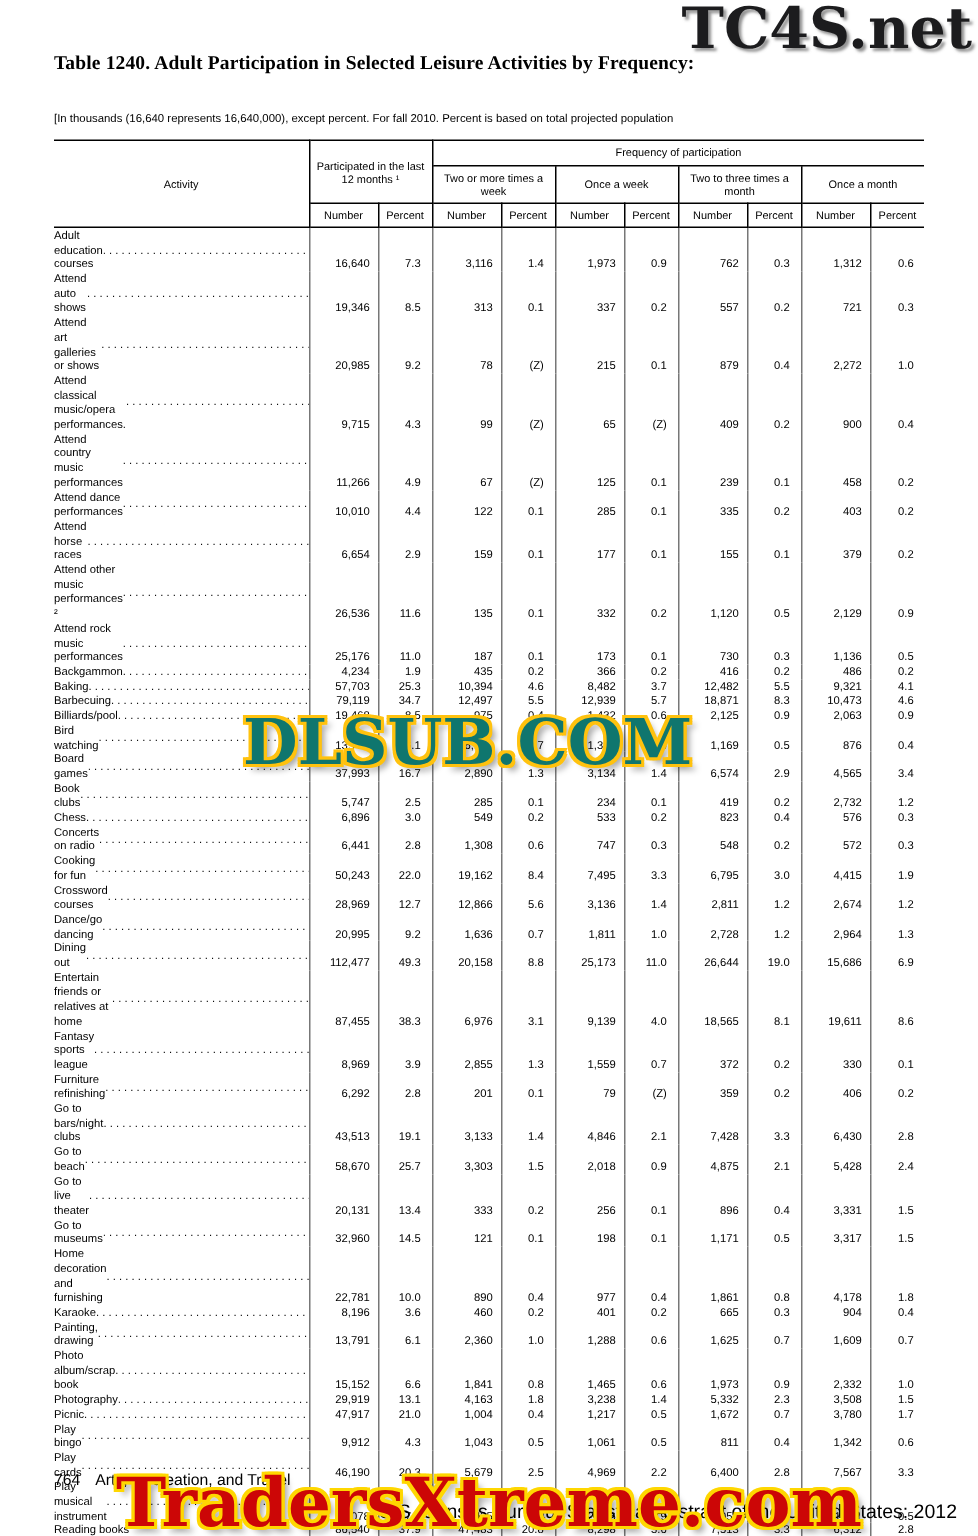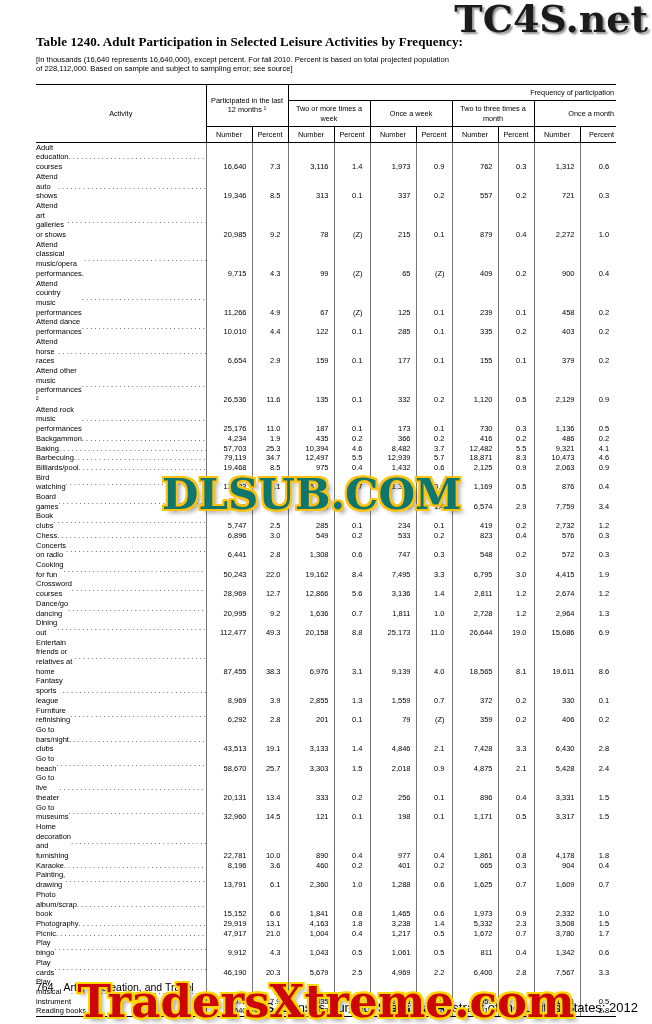--- a/index.html
+++ b/index.html
@@ -14,35 +14,35 @@
   .page { position: absolute; inset: 0; padding: 34px 36px 0 36px; }
 
   
   .tbl-title {
     font-family: "Liberation Serif", serif;
     font-weight: bold;
     font-size: 13px;
     line-height: 1.2;
     letter-spacing: 0.1px;
   }
-  .note { font-size: 7.6px; line-height: 1.3; margin-top: 5px; }
+  .note { font-size: 7.6px; line-height: 1.3; margin-top: 24px; }
 
   
   table { border-collapse: collapse; table-layout: fixed; width: 100%; }
   thead th {
     border: 1px solid #000;
     font-weight: normal;
     font-size: 7.3px;
     line-height: 1.25;
     text-align: center;
     vertical-align: middle;
     padding: 3px 2px;
   }
   thead tr th:first-child { border-left: 0; }
-  thead tr th:last-child { border-right: 0; text-align: right; }
+  thead tr th:last-child { border-right: 0; }
   tbody td { font-size: 7.5px; padding: 0; vertical-align: bottom; }
 
   
   .t1240 { margin-top: 10px; }
   .t1240 tbody td { line-height: 9.7px; }
   .t1240 tbody td.val { text-align: right; padding-right: 5px; border-left: 1px solid #777; }
   .t1240 tbody td.pct { padding-right: 7px; }
   .t1240 tbody tr:last-child td { border-bottom: 1px solid #000; }
 
   
@@ -99,21 +99,20 @@
 <div class="page">
 
   <div class="wm wm-top">TC4S.net</div>
 
   <div class="tbl-title">
     <div>Table 1240. Adult Participation in Selected Leisure Activities by Frequency:</div>
   </div>
 
   <div class="note">
     <div>[In thousands (16,640 represents 16,640,000), except percent. For fall 2010. Percent is based on total projected population</div>
-    <div>of 228,112,000. Based on sample and subject to sampling error; see source]</div>
   </div>
 
   <table class="t1240">
     <colgroup>
       <col style="width:170px">
       <col style="width:46px">
         <col style="width:36px">
       <col style="width:46px">
         <col style="width:36px">
       <col style="width:46px">
@@ -410,21 +409,21 @@
             </div>
           </td>
           <td class="val">37,993</td>
           <td class="val pct">16.7</td>
           <td class="val">2,890</td>
           <td class="val pct">1.3</td>
           <td class="val">3,134</td>
           <td class="val pct">1.4</td>
           <td class="val">6,574</td>
           <td class="val pct">2.9</td>
-          <td class="val">7,759</td>
+          <td class="val">4,565</td>
           <td class="val pct">3.4</td>
         </tr>
         <tr>
           <td class="act">
             <div class="actwrap">
               <span class="lbl">Book clubs</span>
               <span class="dots"></span>
             </div>
           </td>
           <td class="val">5,747</td>

